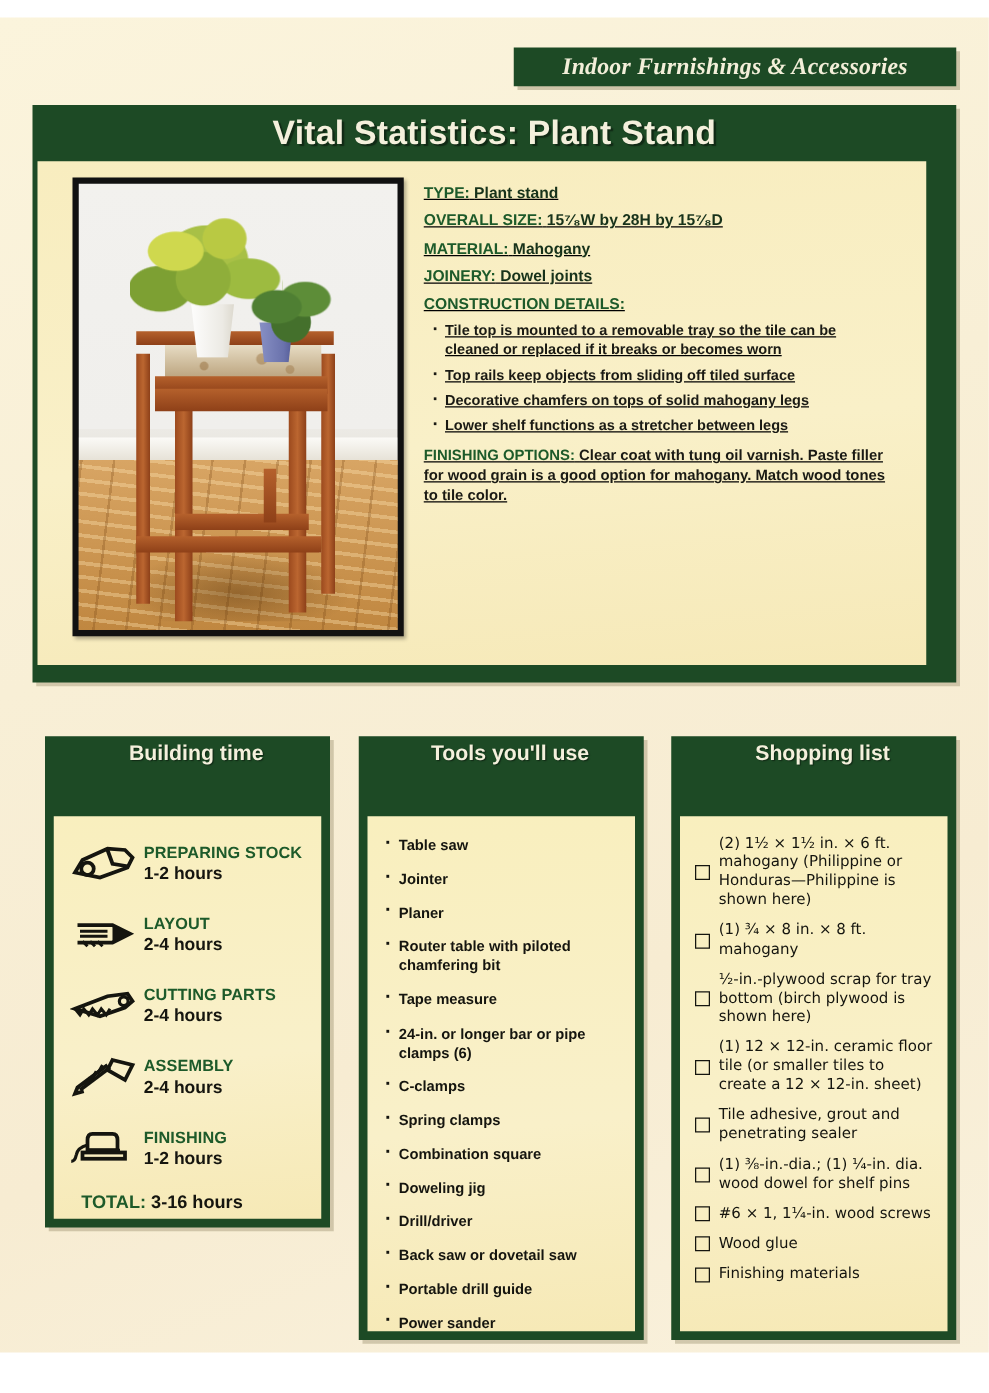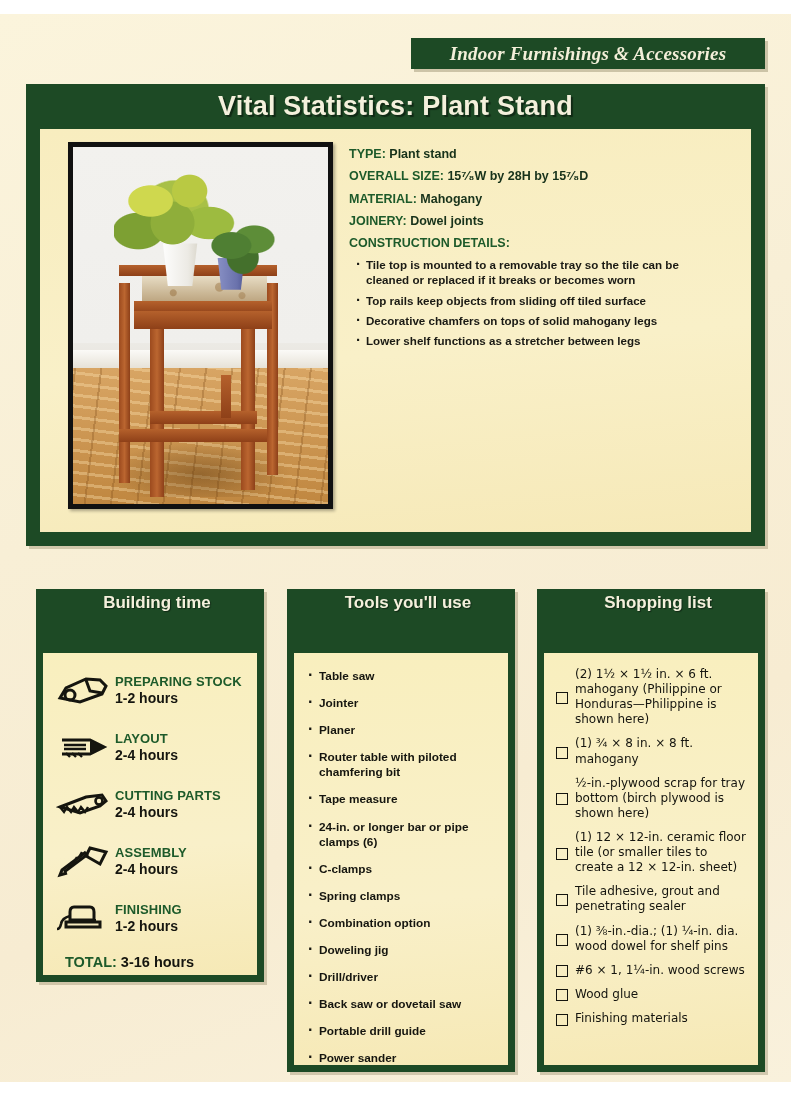--- a/index.html
+++ b/index.html
@@ -41,24 +41,25 @@
   }
   .vital-title {
     height: 45px;
     display: flex; align-items: center; justify-content: center;
     color: #f4f0dc;
     font-size: 27px; font-weight: bold;
     letter-spacing: .2px;
     text-shadow: 2px 2px 1px rgba(0,0,0,.45);
   }
   .vital-body {
-    position: absolute; left: 14px; top: 45px;
+    position: absolute; left: 4px; top: 45px;
     width: 711px; height: 403px;
     background: linear-gradient(175deg,#f8edbf 0%, #f9f0c8 55%, #f6e9b8 100%);
     display: flex;
+    text-decoration: underline;
   }
 
   .photo-wrap {
     margin: 13px 0 0 28px;
     width: 265px; height: 367px;
     background: #111;
     padding: 5px;
     box-shadow: 2px 2px 3px rgba(0,0,0,.3);
   }
   .photo {
@@ -270,20 +271,24 @@
         </div>
 
         <div class="spec-head">CONSTRUCTION DETAILS:</div>
         <div class="bullets">
           <div class="bullet">Tile top is mounted to a removable tray so the tile can be cleaned or replaced if it breaks or becomes worn</div>
           <div class="bullet">Top rails keep objects from sliding off tiled surface</div>
           <div class="bullet">Decorative chamfers on tops of solid mahogany legs</div>
           <div class="bullet">Lower shelf functions as a stretcher between legs</div>
         </div>
 
+        <div class="finishing">
+          <span class="spec-key">FINISHING OPTIONS:</span>
+          <span>Clear coat with tung oil varnish. Paste filler for wood grain is a good option for mahogany. Match wood tones to tile color.</span>
+        </div>
       </div>
 
     </div>
   </div>
 
   <div class="panel" id="panel-building">
     <div class="panel-title">Building time</div>
     <div class="panel-body">
       <div class="bt-list">
 
@@ -373,21 +378,21 @@
     <div class="panel-body">
       <div class="tool-list">
         <div class="tool-item">Table saw</div>
         <div class="tool-item">Jointer</div>
         <div class="tool-item">Planer</div>
         <div class="tool-item">Router table with piloted chamfering bit</div>
         <div class="tool-item">Tape measure</div>
         <div class="tool-item">24-in. or longer bar or pipe clamps (6)</div>
         <div class="tool-item">C-clamps</div>
         <div class="tool-item">Spring clamps</div>
-        <div class="tool-item">Combination option</div>
+        <div class="tool-item">Combination square</div>
         <div class="tool-item">Doweling jig</div>
         <div class="tool-item">Drill/driver</div>
         <div class="tool-item">Back saw or dovetail saw</div>
         <div class="tool-item">Portable drill guide</div>
         <div class="tool-item">Power sander</div>
       </div>
     </div>
   </div>
 
   <div class="panel" id="panel-shopping">

